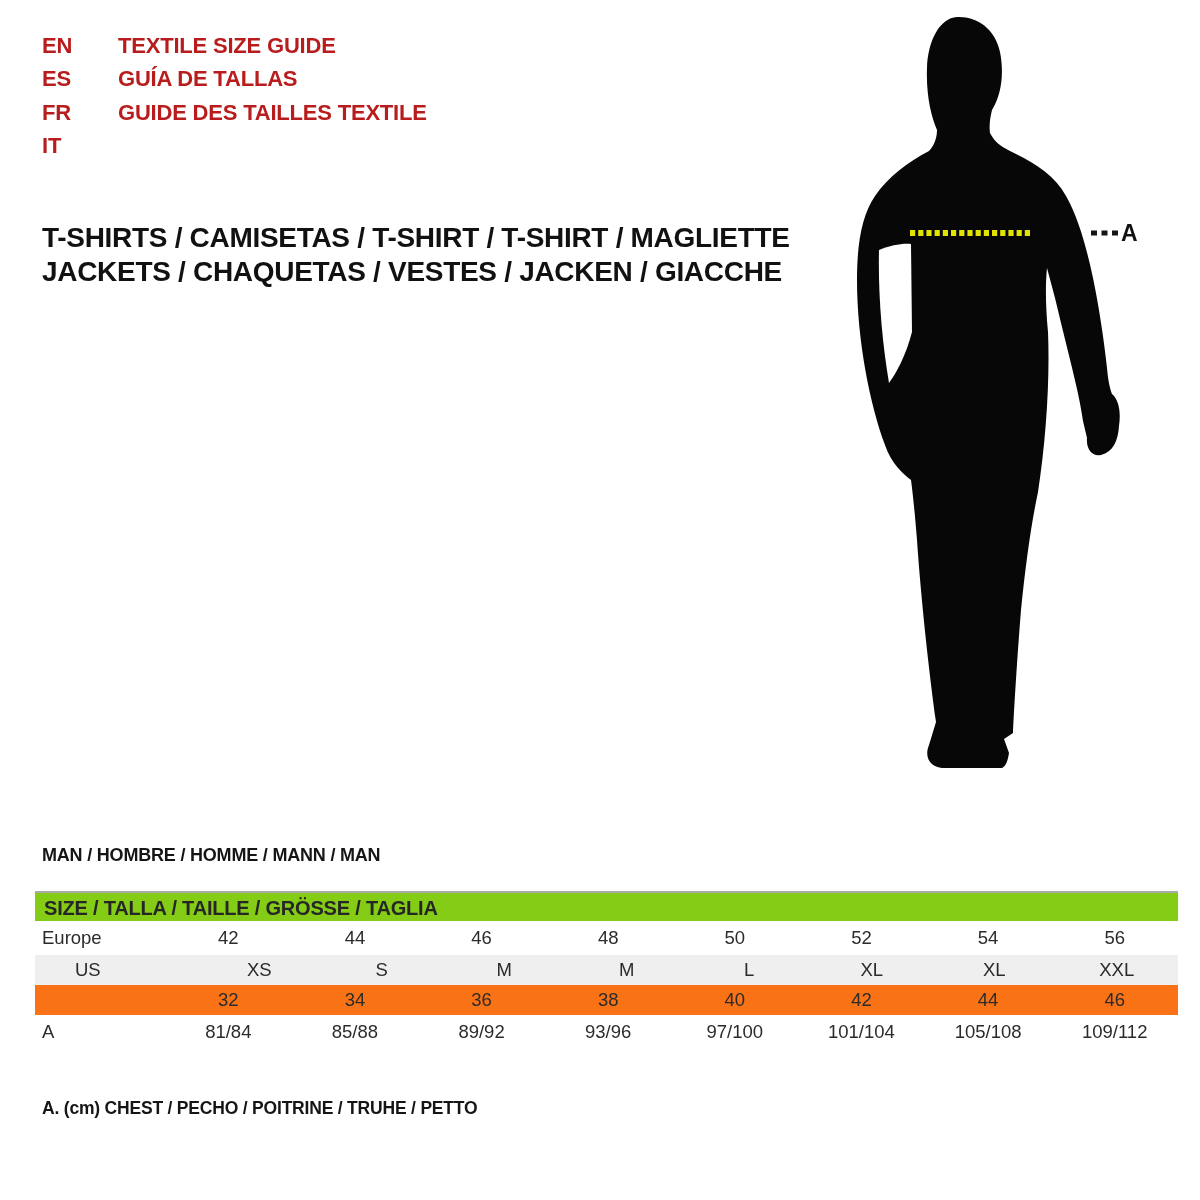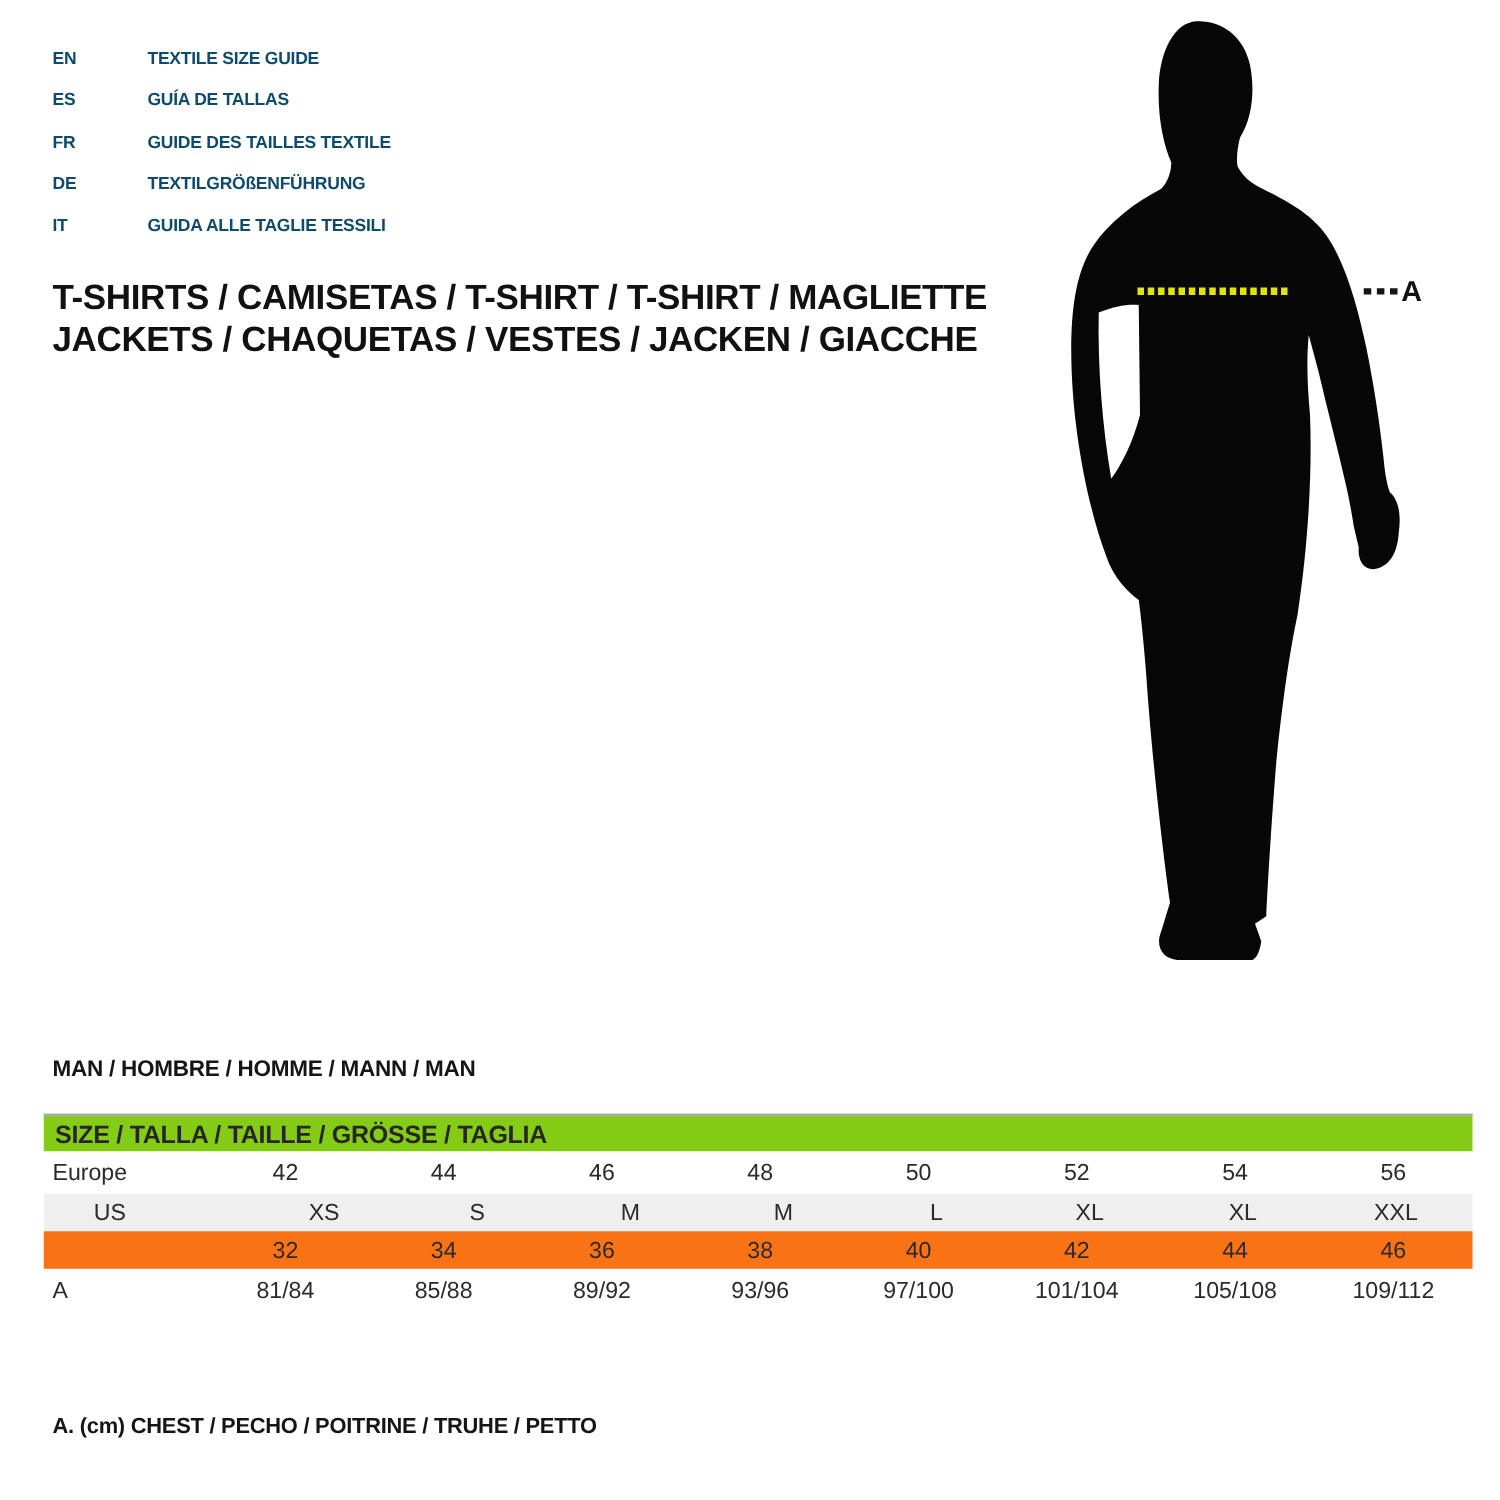--- a/index.html
+++ b/index.html
@@ -10,22 +10,22 @@
     color: #1c1c1c;
     position: relative;
     overflow: hidden;
   }
 
   
   .lang-block { position: absolute; left: 42px; top: 29px; }
   .lang-row {
     display: flex; align-items: center;
     height: 33.5px;
-    font-weight: bold; font-size: 14px; letter-spacing: -0.2px;
-    color: #0c4a6e;
+    font-weight: bold; font-size: 22px; letter-spacing: -0.2px;
+    color: #b91c1c;
   }
   .lang-code { width: 76px; flex: 0 0 76px; }
 
   
   .categories {
     position: absolute; left: 42px; top: 221px;
     font-weight: bold; font-size: 28px; line-height: 33.5px;
     letter-spacing: -0.3px; color: #111;
   }
 
@@ -72,46 +72,40 @@
   .r-europe { height: 34px; }
   .r-us     { height: 30px; background: #efefef; padding-left: 33px; }
   .r-num    { height: 30px; background: #f97316; }
   .r-a      { height: 33px; }
 
   
   .footnote {
     position: absolute; left: 42px; top: 1098px;
     font-weight: bold; font-size: 17.5px; letter-spacing: -0.2px;
     color: #151515;
-    margin-top: 32px;
   }
 </style>
 </head>
 <body>
 
 <div class="lang-block">
   <div class="lang-row">
     <span class="lang-code">EN</span>
     <span class="lang-label">TEXTILE SIZE GUIDE</span>
   </div>
   <div class="lang-row">
     <span class="lang-code">ES</span>
     <span class="lang-label">GUÍA DE TALLAS</span>
   </div>
   <div class="lang-row">
     <span class="lang-code">FR</span>
     <span class="lang-label">GUIDE DES TAILLES TEXTILE</span>
   </div>
   <div class="lang-row">
-    <span class="lang-code">DE</span>
-    <span class="lang-label">TEXTILGRÖßENFÜHRUNG</span>
-  </div>
-  <div class="lang-row">
     <span class="lang-code">IT</span>
-    <span class="lang-label">GUIDA ALLE TAGLIE TESSILI</span>
   </div>
 </div>
 
 <div class="categories">
   <div>T-SHIRTS / CAMISETAS / T-SHIRT / T-SHIRT / MAGLIETTE</div>
   <div>JACKETS / CHAQUETAS / VESTES / JACKEN / GIACCHE</div>
 </div>
 
 <svg class="figure-svg" viewBox="0 0 1200 1200" aria-hidden="true">
   <path fill="#070707" d="

